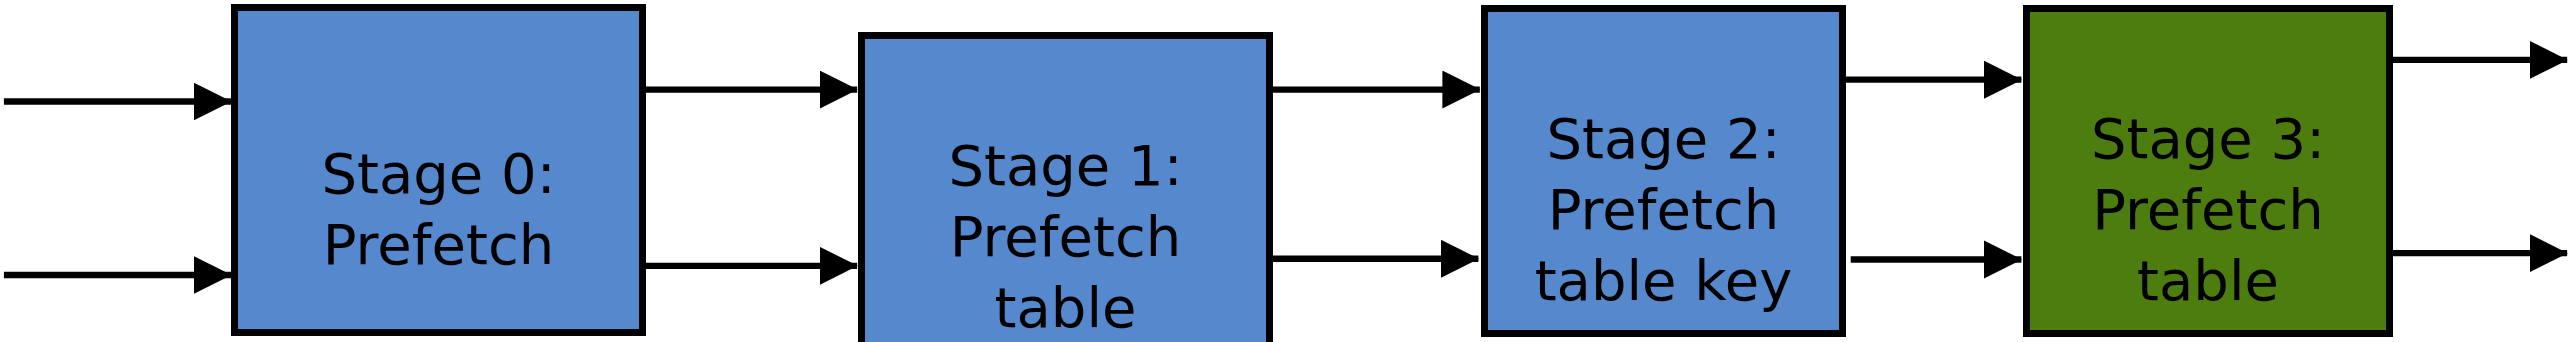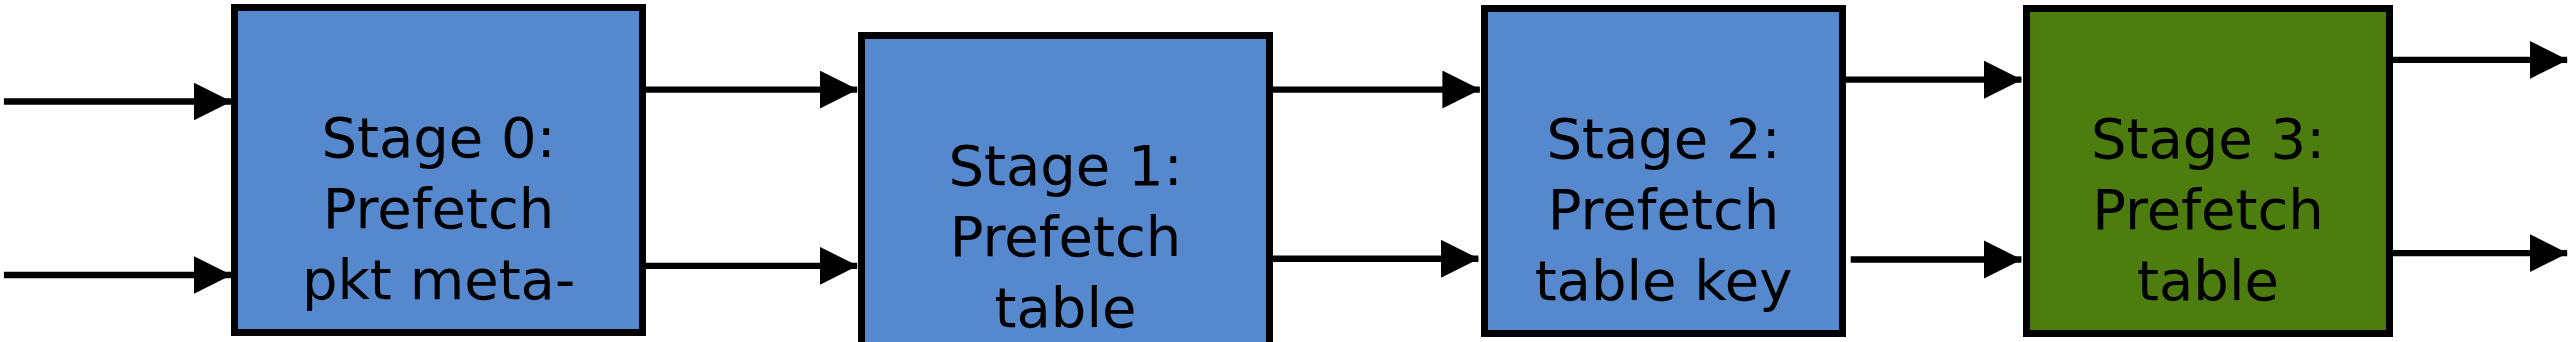--- a/index.html
+++ b/index.html
@@ -56,21 +56,20 @@
       <line x1="1796" y1="367" x2="2096" y2="367" stroke="#000000" stroke-width="9" marker-end="url(#arrowhead)"></line>
       <line x1="2616" y1="113" x2="2866" y2="113" stroke="#000000" stroke-width="9" marker-end="url(#arrowhead)"></line>
       <line x1="2624" y1="368" x2="2866" y2="368" stroke="#000000" stroke-width="9" marker-end="url(#arrowhead)"></line>
       <line x1="3393" y1="85" x2="3640" y2="85" stroke="#000000" stroke-width="9" marker-end="url(#arrowhead)"></line>
       <line x1="3393" y1="359" x2="3640" y2="359" stroke="#000000" stroke-width="9" marker-end="url(#arrowhead)"></line>
     </svg>
 
   <div class="stage-box" style="left: 231px; top: 4.2px; width: 415px; height: 332px; background: rgb(85, 136, 204); border-color: rgb(0, 0, 0); color: rgb(0, 0, 0);">
     <div class="stage-line">Stage 0:</div>
     <div class="stage-line italic">Prefetch</div>
-    <div class="stage-line italic">pkt meta-</div>
   </div>
 
   <div class="stage-box" style="left: 858px; top: 4.2px; width: 415px; height: 332px; background: rgb(85, 136, 204); border-color: rgb(0, 0, 0); color: rgb(0, 0, 0); margin-top: 28px;">
     <div class="stage-line">Stage 1:</div>
     <div class="stage-line italic">Prefetch</div>
     <div class="stage-line italic">table</div>
   </div>
 
   <div class="stage-box" style="left: 1481px; top: 5px; width: 365px; height: 332px; background: rgb(85, 136, 204); border-color: rgb(0, 0, 0); color: rgb(0, 0, 0); text-align: center;">
     <div class="stage-line">Stage 2:</div>

